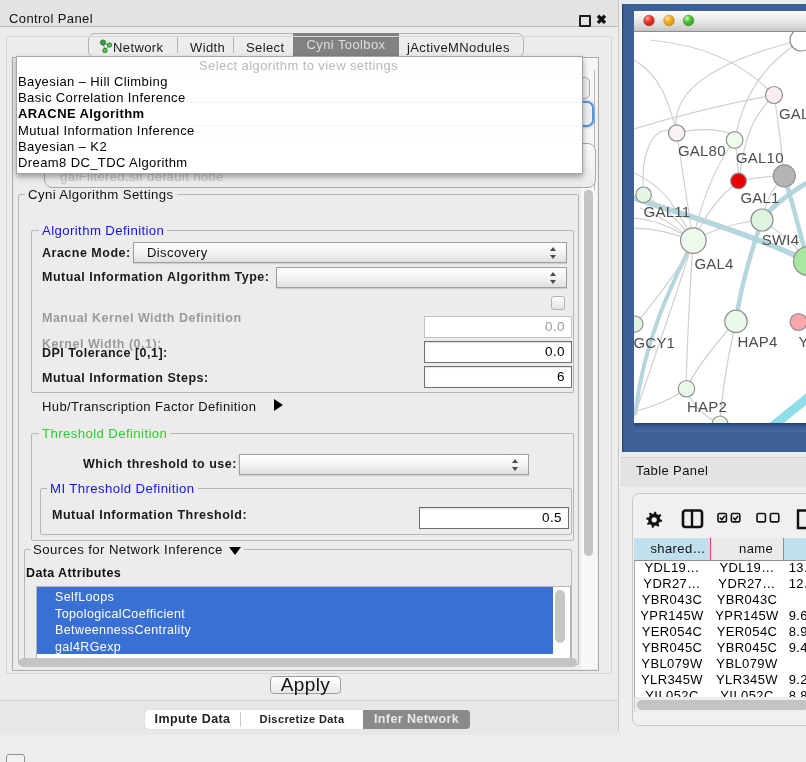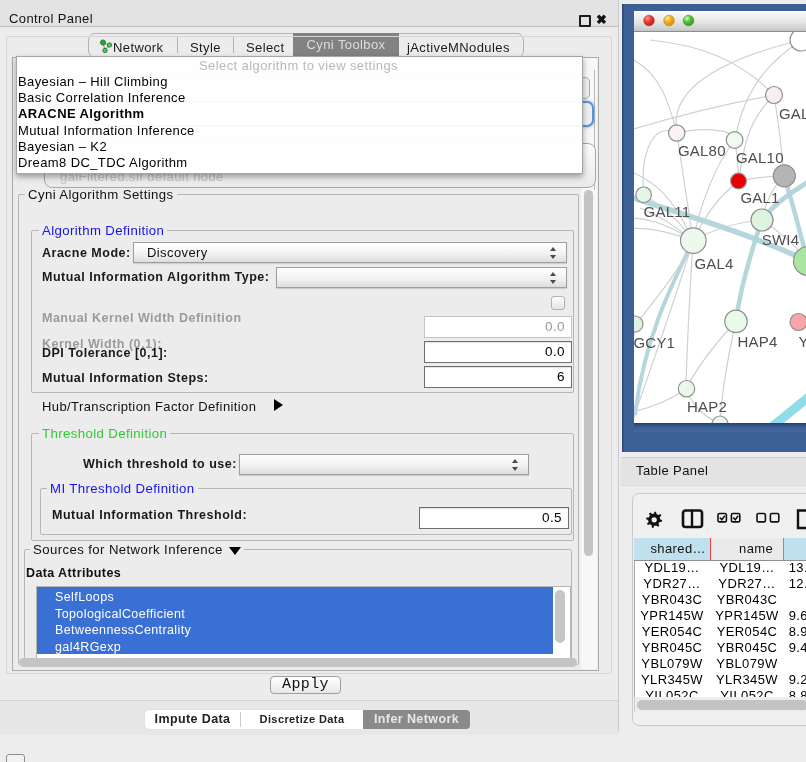--- a/index.html
+++ b/index.html
@@ -36,21 +36,21 @@
 <svg class="abs" style="left:99px;top:39px;" width="14" height="15" viewBox="0 0 14 15">
   <line x1="4" y1="4" x2="10" y2="6" stroke="#8a8a8a" stroke-width="1"></line>
   <line x1="10" y1="6" x2="6" y2="11" stroke="#8a8a8a" stroke-width="1"></line>
   <line x1="4" y1="4" x2="6" y2="11" stroke="#8a8a8a" stroke-width="1"></line>
   <circle cx="4" cy="3.5" r="2.6" fill="#2fa33c" stroke="#1c7427" stroke-width="0.8"></circle>
   <circle cx="10.5" cy="6" r="2.2" fill="#57c05e" stroke="#1c7427" stroke-width="0.8"></circle>
   <circle cx="6" cy="11.5" r="2.2" fill="#57c05e" stroke="#1c7427" stroke-width="0.8"></circle>
 </svg>
 <div class="abs" style="left:113px;top:40px;font-size:13px;color:#1b1b1b;">Network</div>
 <div class="abs" style="left:177px;top:37px;width:1px;height:16px;background:#b3b3b3;"></div>
-<div class="abs" style="left:190px;top:40px;font-size:13px;color:#1b1b1b;">Style</div>
+<div class="abs" style="left:190px;top:40px;font-size:13px;color:#1b1b1b;">Width</div>
 <div class="abs" style="left:233px;top:37px;width:1px;height:16px;background:#b3b3b3;"></div>
 <div class="abs" style="left:246px;top:40px;font-size:13px;color:#1b1b1b;">Select</div>
 <div class="abs" style="left:293px;top:33px;width:106px;height:23px;background:#828282;color:#dedede;font-size:13px;text-align:center;line-height:23px;">Cyni Toolbox</div>
 <div class="abs" style="left:407px;top:40px;font-size:13px;color:#1b1b1b;">jActiveMNodules</div>
 
 <div class="abs" style="left:6px;top:36px;width:604px;height:636px;border:1px solid #d6d6d6;border-radius:2px;"></div>
 <div class="abs" style="left:12px;top:57px;width:585px;height:612px;border:1px solid #ababab;background:#ececec;"></div>
 
 <div class="abs" style="left:581px;top:58px;width:16px;height:611px;background:#f7f7f7;"></div>
 
@@ -115,21 +115,21 @@
 <div class="abs" style="left:55px;top:589px;font-size:12.5px;color:#fff;line-height:16.5px;">SelfLoops<br>TopologicalCoefficient<br>BetweennessCentrality<br>gal4RGexp</div>
 <div class="abs" style="left:555px;top:590px;width:10px;height:53px;background:#c6c6c6;border-radius:5px;"></div>
 
 <div class="abs" style="left:584px;top:190px;width:9px;height:366px;background:#c4c4c4;border-radius:4.5px;"></div>
 <div class="abs" style="left:19px;top:658px;width:558px;height:9px;background:#c4c4c4;border-radius:4.5px;"></div>
 
 <div class="abs" style="left:16px;top:56px;width:565px;height:116px;background:rgba(255,255,255,0.95);border:1px solid #a6a6a6;box-shadow:0 3px 6px rgba(0,0,0,0.35);"></div>
 <div class="abs" style="left:16px;top:58px;width:565px;text-align:center;font-size:13px;color:#b9b9b9;">Select algorithm to view settings</div>
 <div class="abs" style="left:18px;top:74px;font-size:13px;color:#000;line-height:16.2px;">Bayesian – Hill Climbing<br>Basic Correlation Inference<br><b>ARACNE Algorithm</b><br>Mutual Information Inference<br>Bayesian – K2<br>Dream8 DC_TDC Algorithm</div>
 
-<div class="abs" style="left:270px;top:676px;width:69px;height:16px;background:linear-gradient(180deg,#ffffff,#e8e8e8);border:1px solid #9e9e9e;border-radius:4px;text-align:center;line-height:16px;font-size:15px;color:#111;font-family:Liberation Mono, monospace;">Apply</div>
+<div class="abs" style="left:270px;top:676px;width:69px;height:16px;background:linear-gradient(180deg,#ffffff,#e8e8e8);border:1px solid #9e9e9e;border-radius:4px;text-align:center;line-height:16px;font-size:19px;color:#111;">Apply</div>
 <div class="abs" style="left:0;top:700px;width:618px;height:1px;background:#d2d2d2;"></div>
 <div class="abs" style="left:0;top:701px;width:618px;height:34px;background:#e7e7e7;"></div>
 <div class="abs" style="left:145px;top:710px;width:218px;height:19px;background:#ffffff;border-radius:4px 0 0 4px;box-shadow:0 0 1px rgba(0,0,0,.25);"></div>
 <div class="abs" style="left:363px;top:710px;width:107px;height:19px;background:#8a8a8a;border-radius:0 4px 4px 0;"></div>
 <div class="abs" style="left:240px;top:712px;width:1px;height:15px;background:#c9c9c9;"></div>
 <div class="abs" style="left:145px;top:710px;width:95px;text-align:center;font-size:12.5px;font-weight:bold;color:#222;line-height:19px;">Impute Data</div>
 <div class="abs" style="left:241px;top:710px;width:122px;text-align:center;font-size:11px;font-weight:bold;color:#222;line-height:19px;">Discretize Data</div>
 <div class="abs" style="left:363px;top:710px;width:107px;text-align:center;font-size:12.5px;font-weight:bold;color:#e8e8e8;line-height:19px;">Infer Network</div>
 <div class="abs" style="left:6px;top:754px;width:17px;height:12px;border:1.5px solid #8f8f8f;border-radius:3px;background:#f2f2f2;"></div>
 

